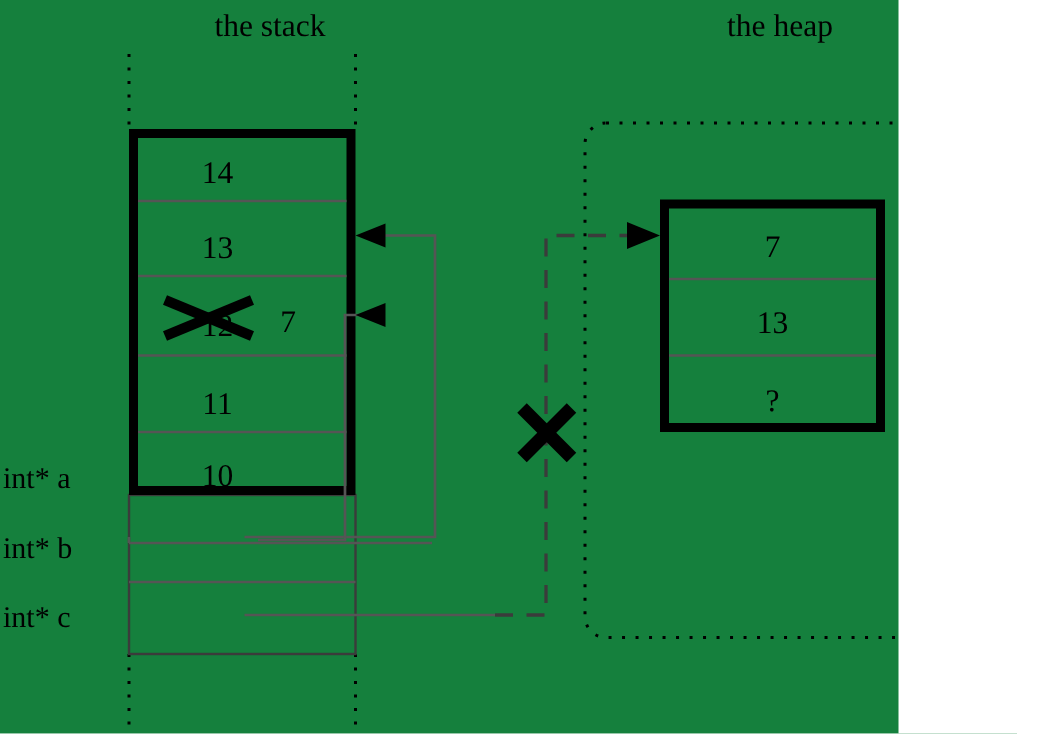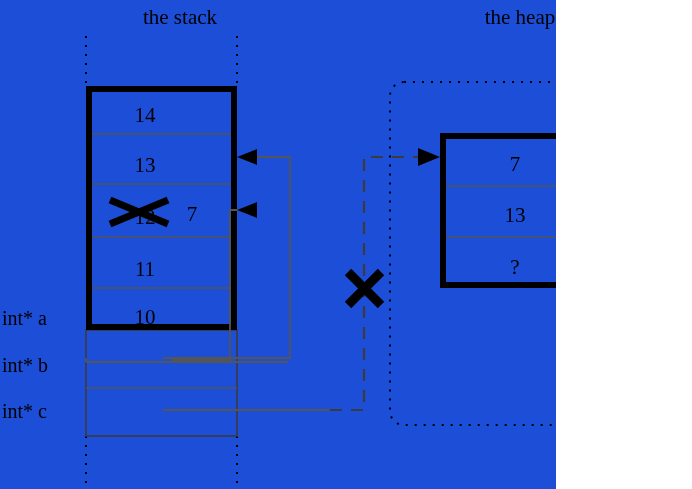--- a/index.html
+++ b/index.html
@@ -5,23 +5,23 @@
   html, body {
     margin: 0;
     padding: 0;
     background: #ffffff;
   }
   body {
     font-family: "Liberation Serif", "DejaVu Serif", serif;
   }
   #diagram-root {
     position: relative;
-    width: 556px;
+    width: 599px;
     height: 489px;
-    background: #1d4ed8;
+    background: #15803d;
     overflow: hidden;
   }
   #diagram-svg {
     position: absolute;
     left: 0;
     top: 0;
     width: 692px;
     height: 489px;
   }
   .dgm-text {

